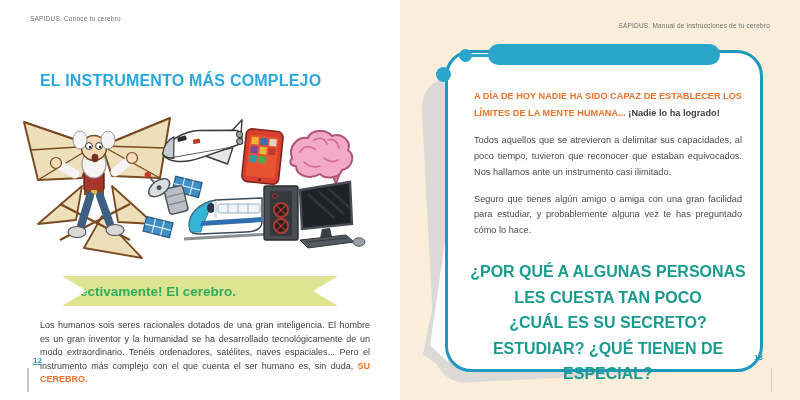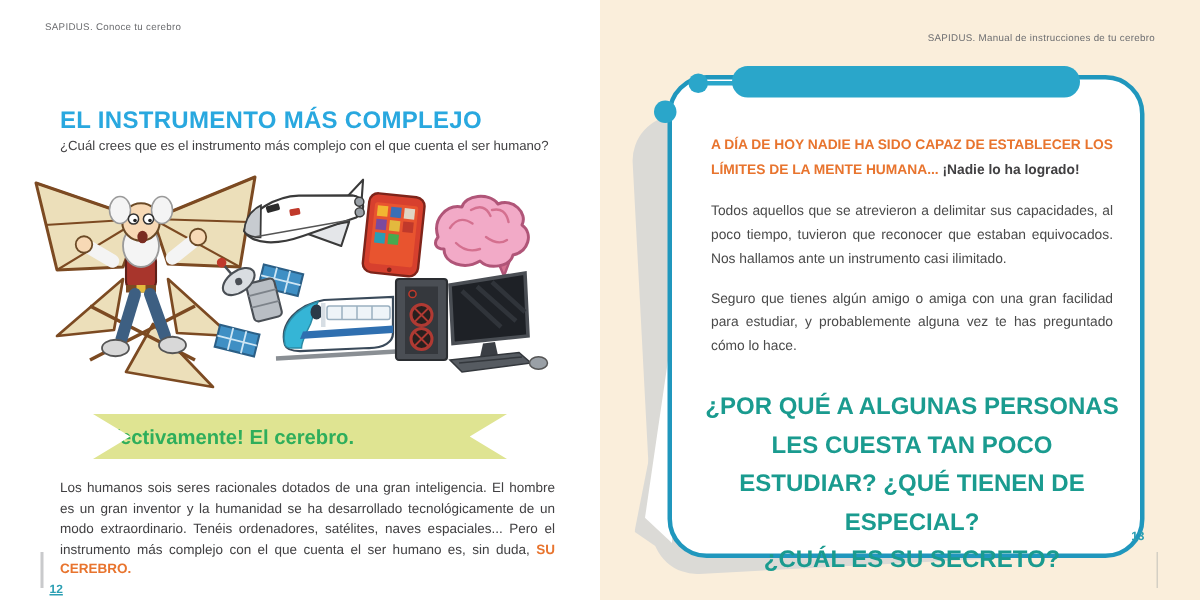--- a/index.html
+++ b/index.html
@@ -15,21 +15,21 @@
   .lp-subtitle{position:absolute;left:40px;top:92px;font-size:8.8px;color:#414042;}
   .lp-illustration{position:absolute;left:18px;top:108px;width:364px;height:162px;}
   .lp-ribbon{position:absolute;left:62px;top:276px;width:276px;height:30px;background:#dfe492;
              clip-path:polygon(0 0,100% 0,91% 50%,100% 100%,0 100%,9% 50%);
              display:flex;align-items:center;}
   .lp-ribbon-text{font-size:13.5px;font-weight:bold;color:#2eae5b;}
   .lp-body{position:absolute;left:40px;top:310px;width:330px;font-size:9px;line-height:1.5;
            text-align:justify;color:#414042;}
   .hl-orange{color:#e8742e;font-weight:bold;}
   .lp-pagebar{position:absolute;left:27px;top:368px;width:1.5px;height:24px;background:#c9cacc;}
-  .lp-pagenum{position:absolute;left:33px;top:388px;font-size:8px;font-weight:bold;color:#2b9fb3;text-decoration:underline;}
+  .lp-pagenum{position:absolute;left:33px;top:356px;font-size:8px;font-weight:bold;color:#2b9fb3;text-decoration:underline;}
 
   
   .rp-header{position:absolute;right:30px;top:22px;font-size:6.5px;color:#6d6e71;letter-spacing:.2px;}
   .rp-shadow{position:absolute;left:28px;top:70px;width:320px;height:306px;background:#dbdad6;
              border-radius:30px;transform:rotate(-3deg);}
   .rp-flap-shadow{position:absolute;left:23px;top:233px;width:24px;height:138px;background:#dbdad6;
                   clip-path:polygon(100% 0,100% 100%,0 88%);}
   .rp-flap-white{position:absolute;left:30px;top:222px;width:18px;height:140px;background:#ffffff;
                  clip-path:polygon(100% 0,100% 100%,0 88%);}
   .rp-bubble{position:absolute;left:45px;top:50px;width:318px;height:322px;background:#ffffff;
@@ -49,21 +49,20 @@
   .rp-pagenum{position:absolute;right:37px;top:353px;font-size:8px;font-weight:bold;color:#2b9fb3;}
 </style>
 </head>
 <body>
 
 <div class="spread">
 
   <div class="page page-left">
     <div class="lp-header">SAPIDUS. Conoce tu cerebro</div>
     <div class="lp-title">EL INSTRUMENTO MÁS COMPLEJO</div>
-    <div class="lp-subtitle">¿Cuál crees que es el instrumento más complejo con el que cuenta el ser humano?</div>
 
     <svg class="lp-illustration" viewBox="0 0 364 162" xmlns="http://www.w3.org/2000/svg">
 
       <g>
         <path d="M76,38 L6,14 L20,72 L64,70 Z" fill="#ecdfba" stroke="#7c4a22" stroke-width="2" stroke-linejoin="round"></path>
         <path d="M76,38 L6,14 M76,38 L12,42 M76,38 L20,72" stroke="#7c4a22" stroke-width="1.4" fill="none"></path>
         <path d="M84,38 L152,10 L142,70 L94,68 Z" fill="#ecdfba" stroke="#7c4a22" stroke-width="2" stroke-linejoin="round"></path>
         <path d="M84,38 L152,10 M84,38 L148,40 M84,38 L142,70" stroke="#7c4a22" stroke-width="1.4" fill="none"></path>
         <path d="M64,78 L20,116 L58,112 Z" fill="#ecdfba" stroke="#7c4a22" stroke-width="1.8" stroke-linejoin="round"></path>
         <path d="M94,78 L136,116 L100,114 Z" fill="#ecdfba" stroke="#7c4a22" stroke-width="1.8" stroke-linejoin="round"></path>
@@ -192,22 +191,22 @@
     <div class="rp-content">
       <p class="rp-lead"><span class="lead-orange">A DÍA DE HOY NADIE HA SIDO CAPAZ DE ESTABLECER LOS LÍMITES DE LA MENTE HUMANA...</span><span class="lead-dark"> ¡Nadie lo ha logrado!</span></p>
 
       <p class="rp-p">Todos aquellos que se atrevieron a delimitar sus capacidades, al poco tiempo, tuvieron que reconocer que estaban equivocados. Nos hallamos ante un instrumento casi ilimitado.</p>
 
 
       <p class="rp-p">Seguro que tienes algún amigo o amiga con una gran facilidad para estudiar, y probablemente alguna vez te has preguntado cómo lo hace.</p>
 
       <div class="rp-question">
         <div>¿POR QUÉ A ALGUNAS PERSONAS LES CUESTA TAN POCO</div>
+        <div>¿CUÁL ES SU SECRETO?</div>
         <div>ESTUDIAR? ¿QUÉ TIENEN DE ESPECIAL?</div>
-        <div>¿CUÁL ES SU SECRETO?</div>
       </div>
     </div>
 
     <div class="rp-pagebar"></div>
     <div class="rp-pagenum">13</div>
   </div>
 
 </div>
 
 </body></html>

